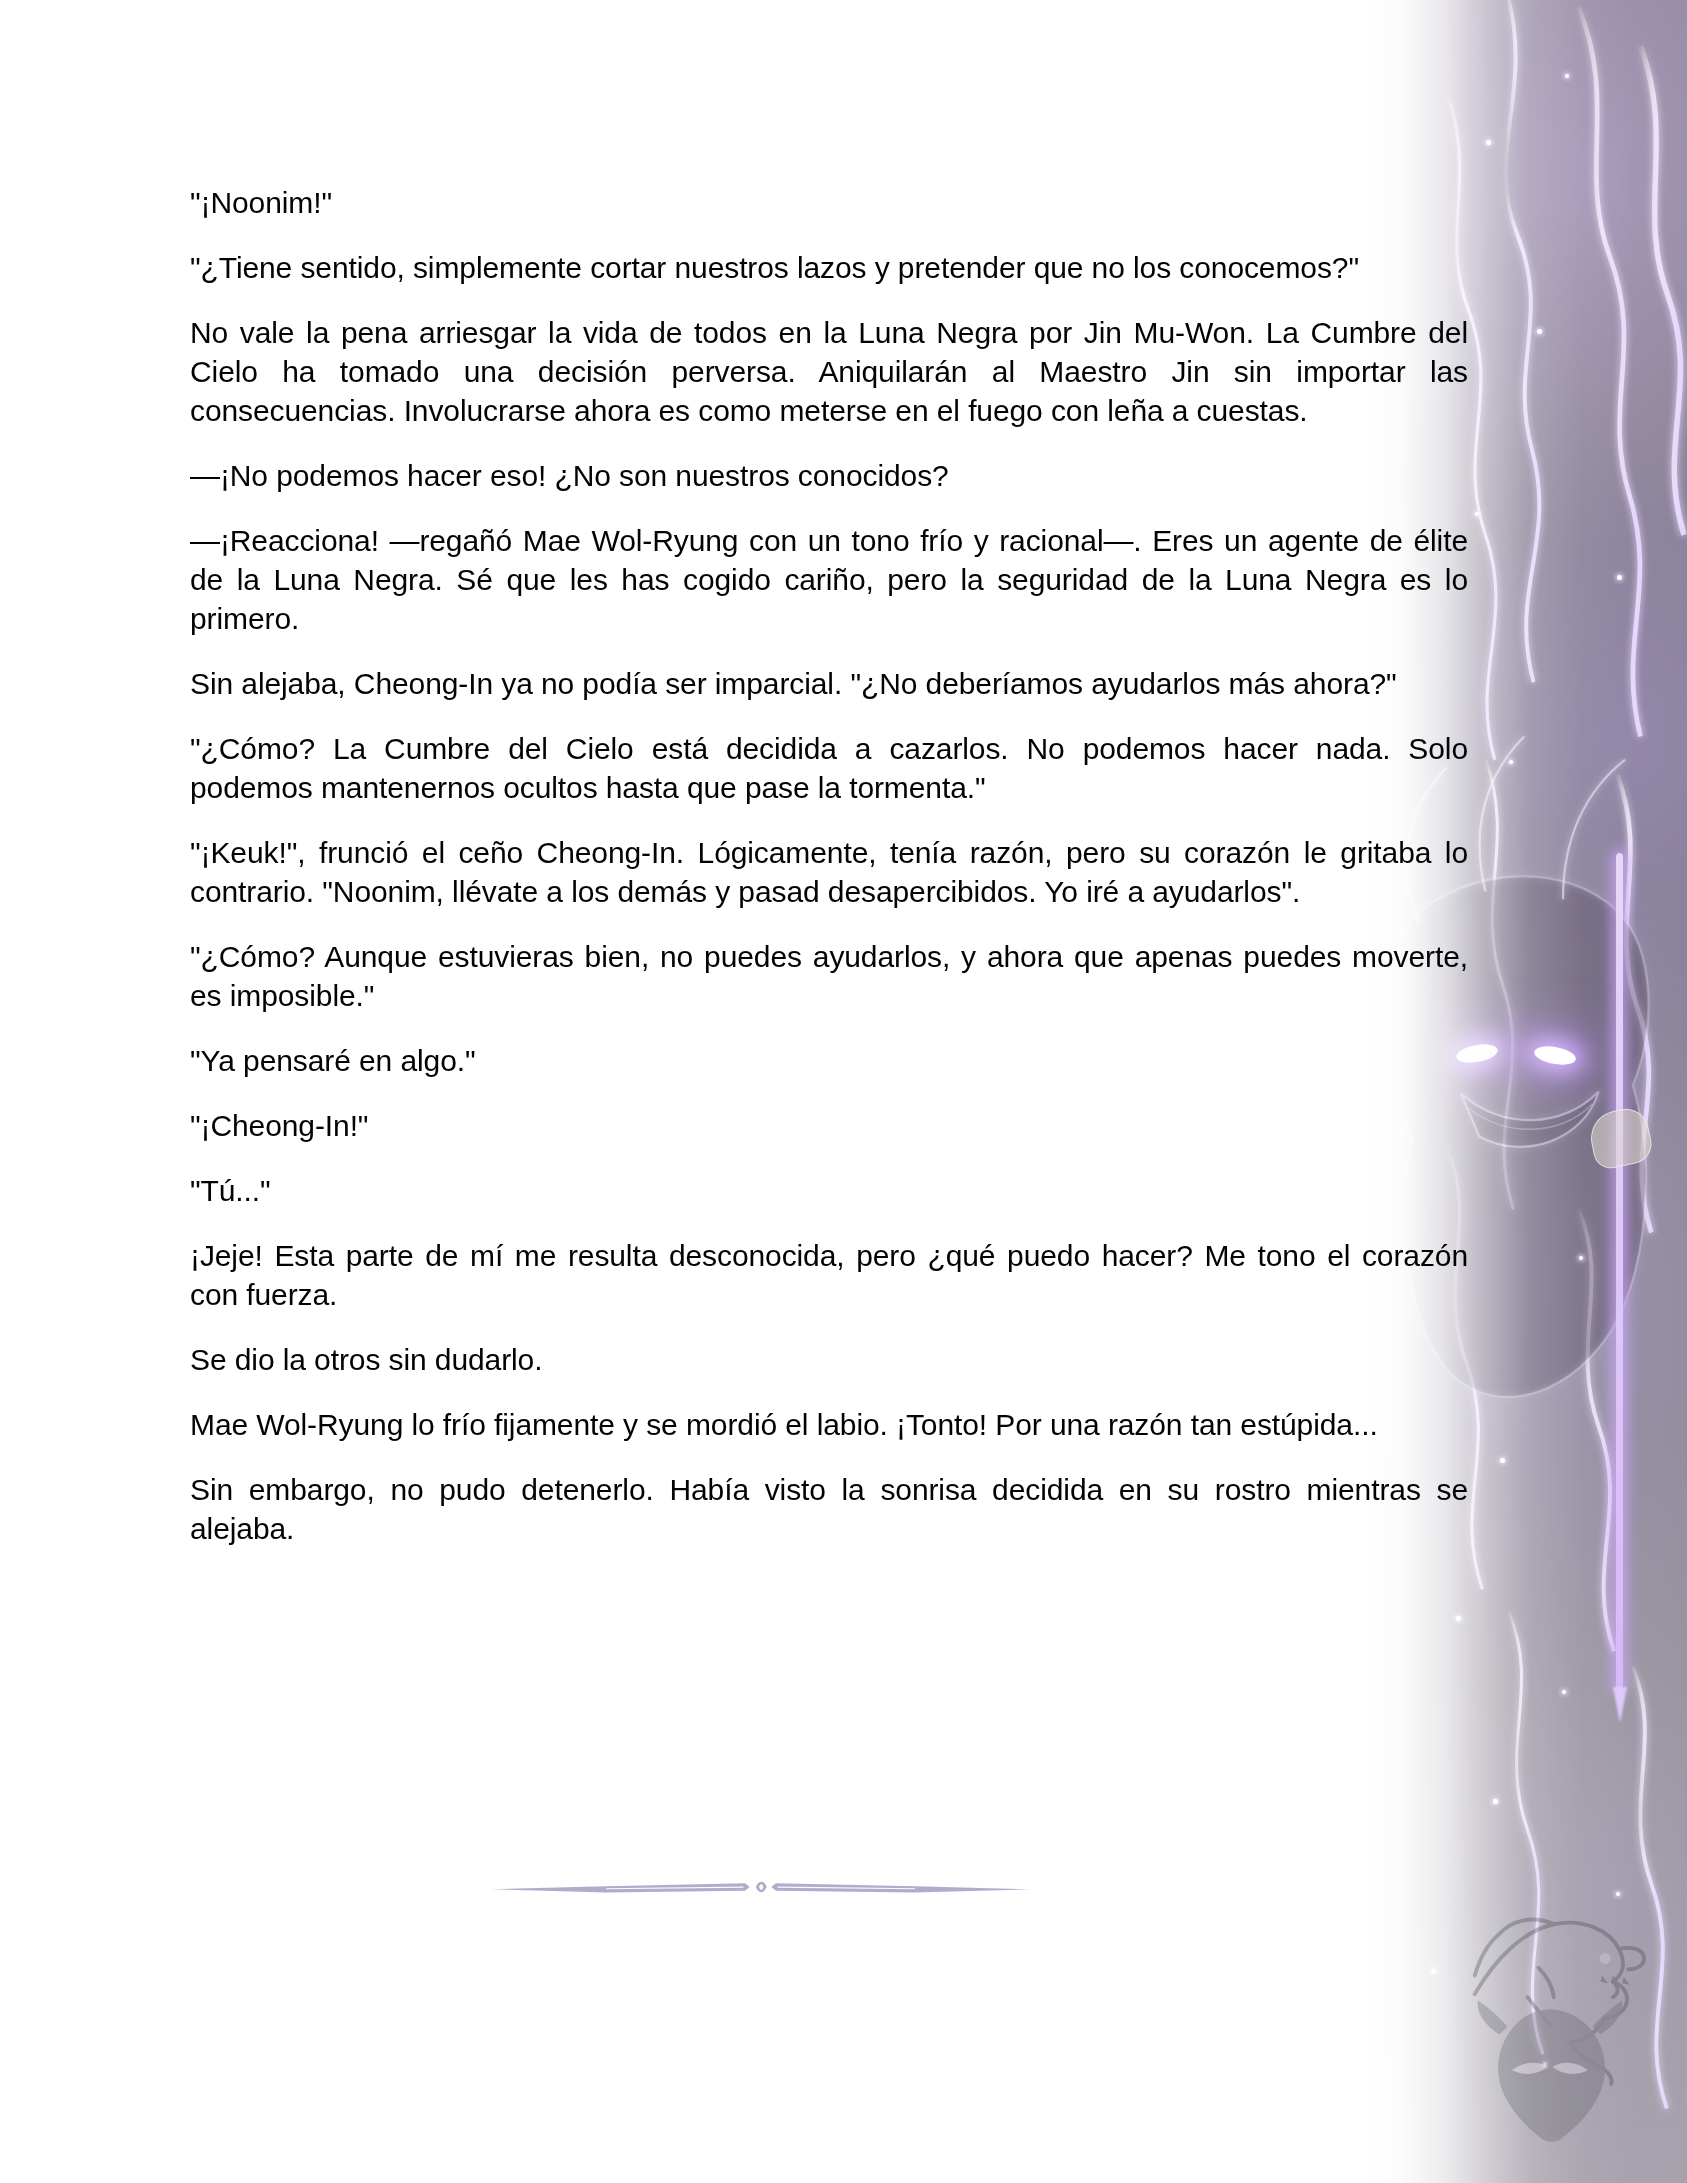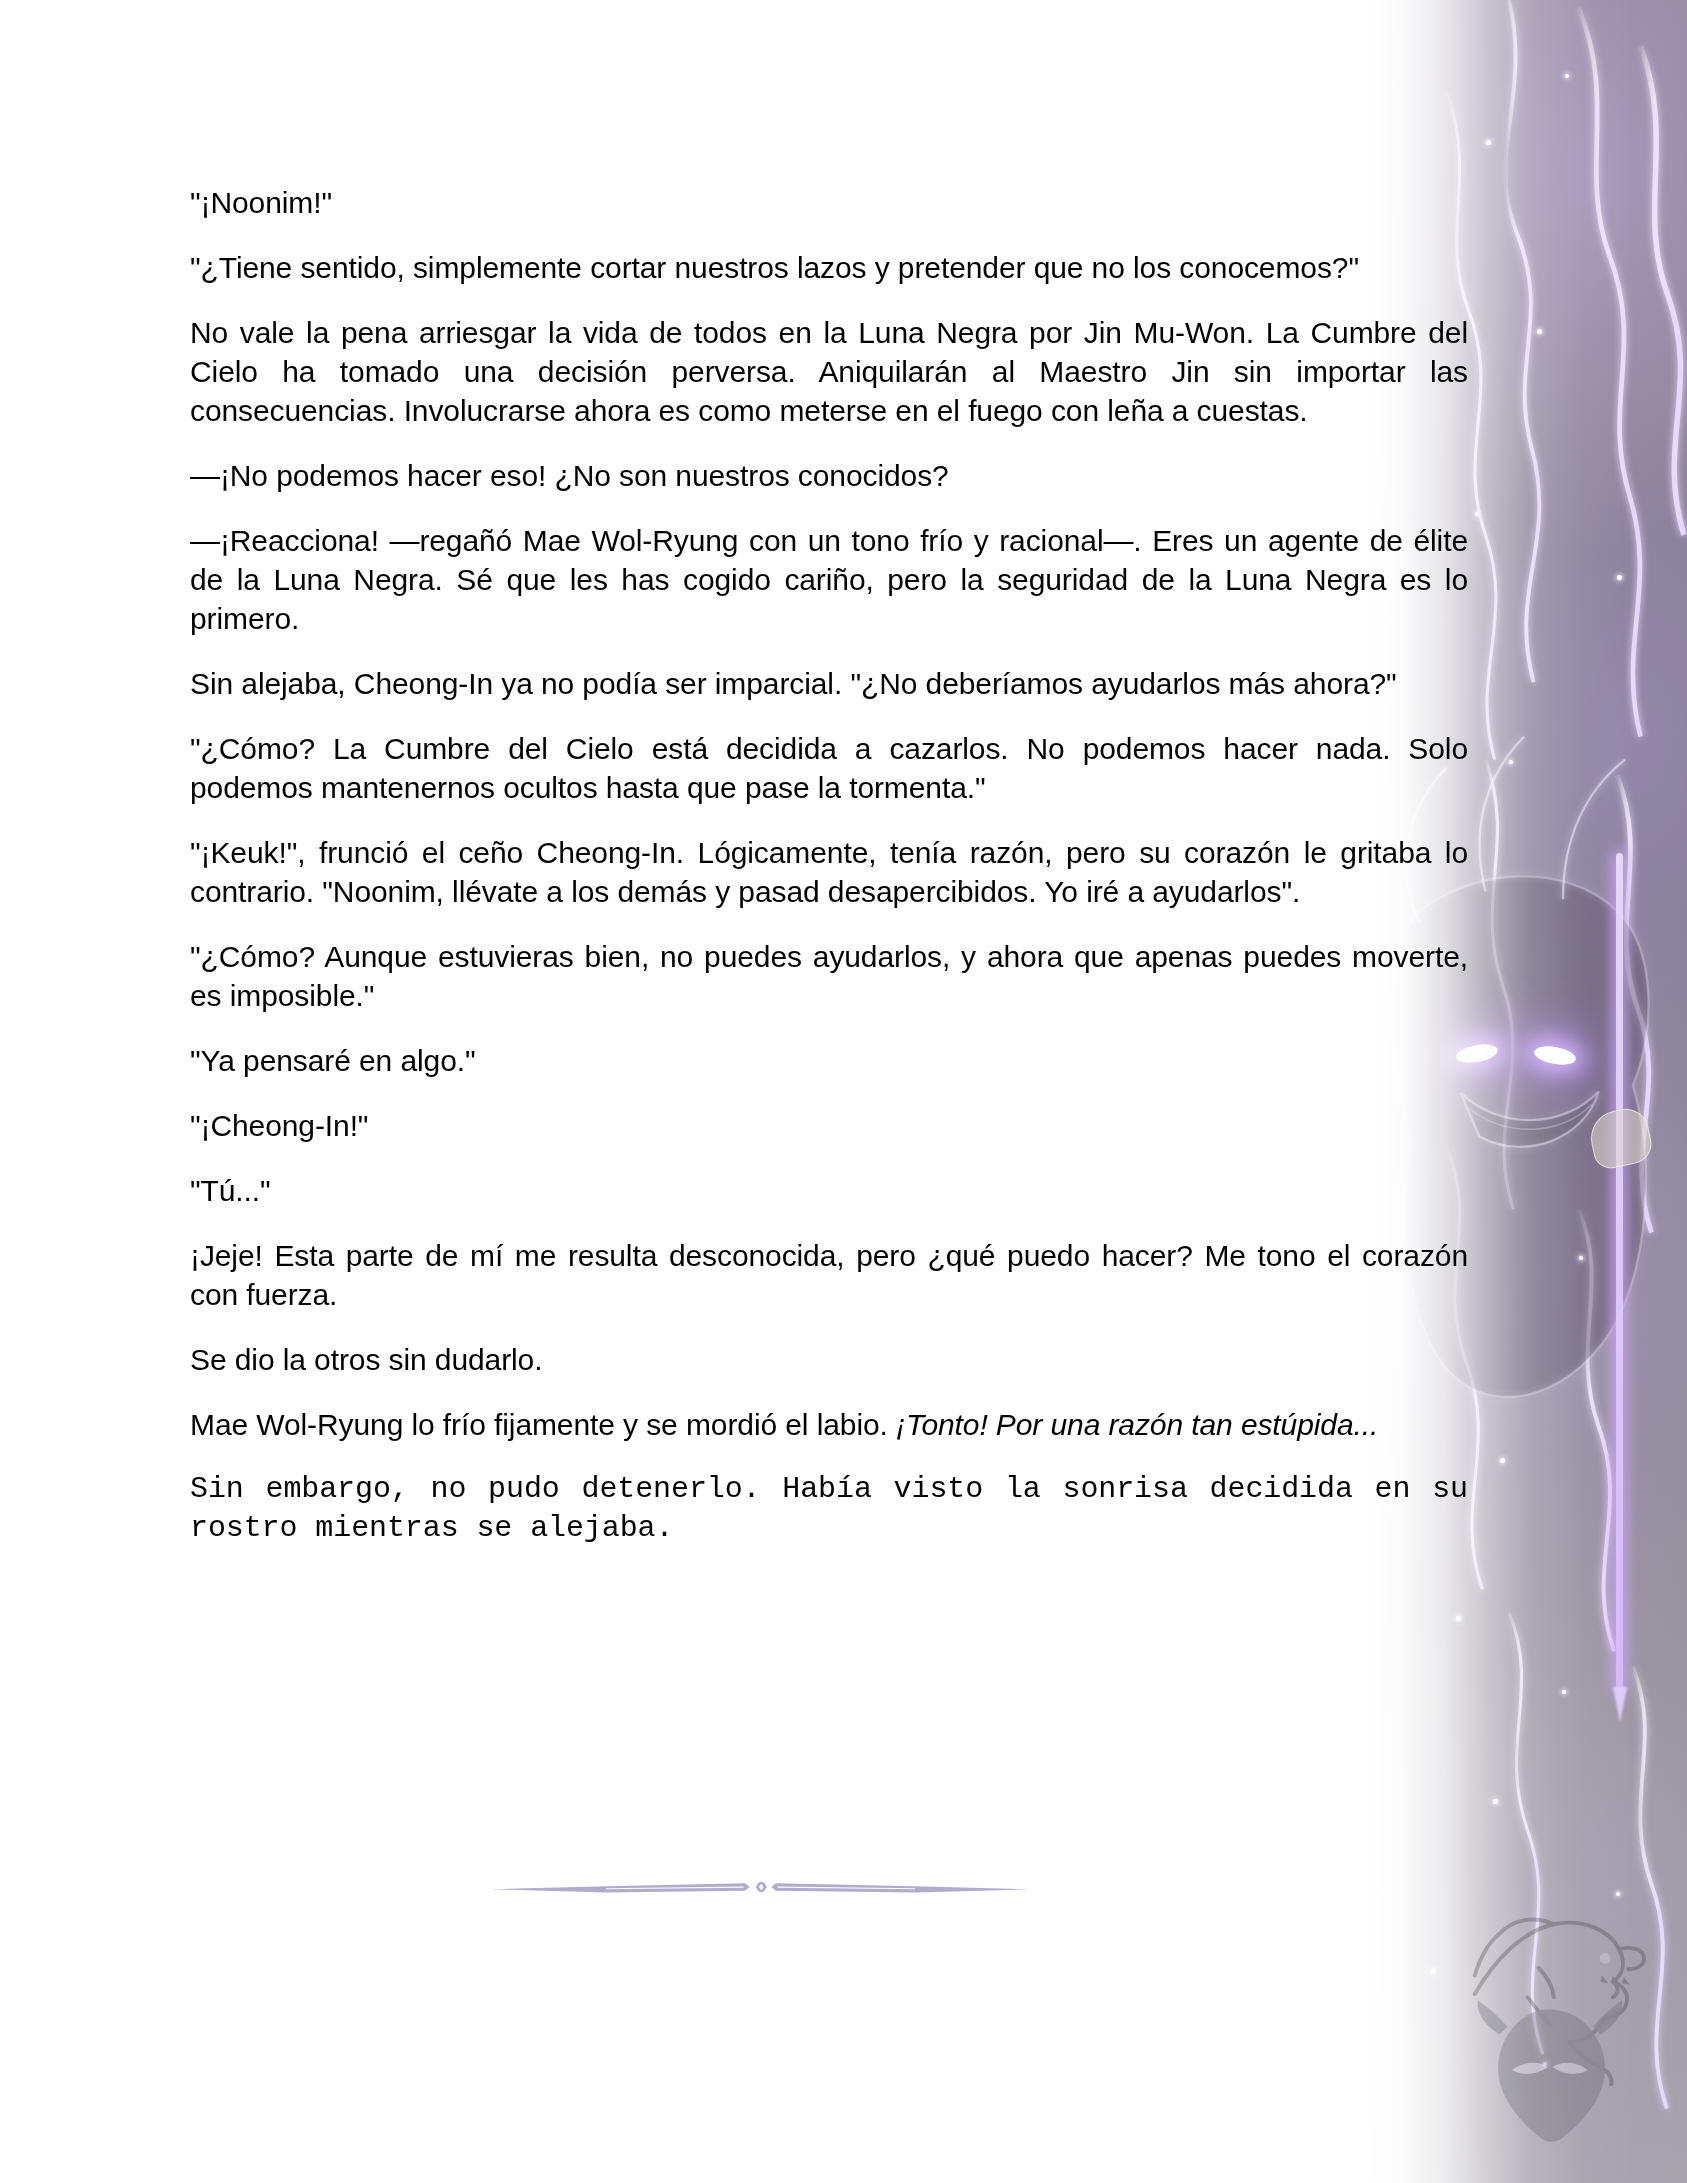--- a/index.html
+++ b/index.html
@@ -117,22 +117,22 @@
     margin: 0 0 26px 0;
     font-family: "Liberation Sans", sans-serif;
     font-size: 30px;
     line-height: 1.30;
     color: #030303;
     text-align: justify;
     font-stretch: condensed;
     letter-spacing: -0.1px;
     -webkit-font-smoothing: antialiased;
   }
-  p.para:last-of-type { margin-bottom: 4px; font-family: Liberation Mono, monospace; }
-  p.para em, .ital { font-style: italic; }
+  p.para:last-of-type { margin-bottom: 4px; }
+  p.para em, .ital { }
 
   
   .divider-wrap {
     position: absolute;
     left: 0;
     top: 1870px;
     width: 1520px;
     display: flex;
     justify-content: center;
     align-items: center;

